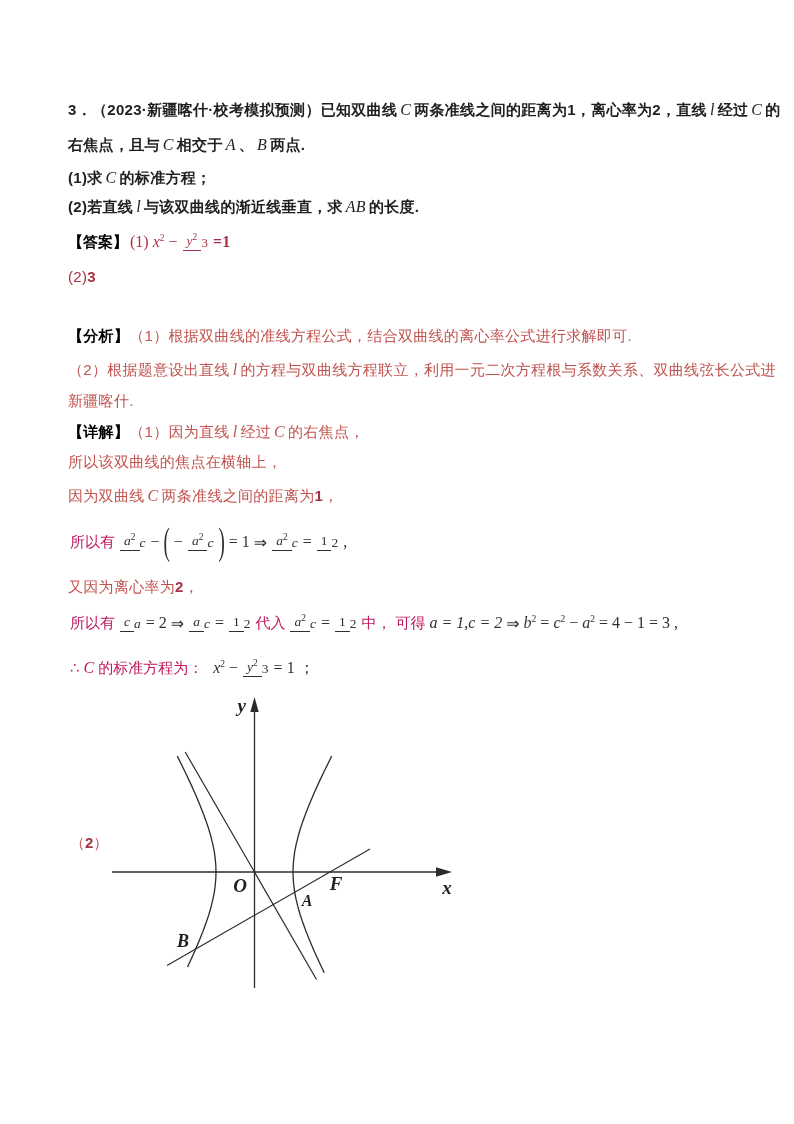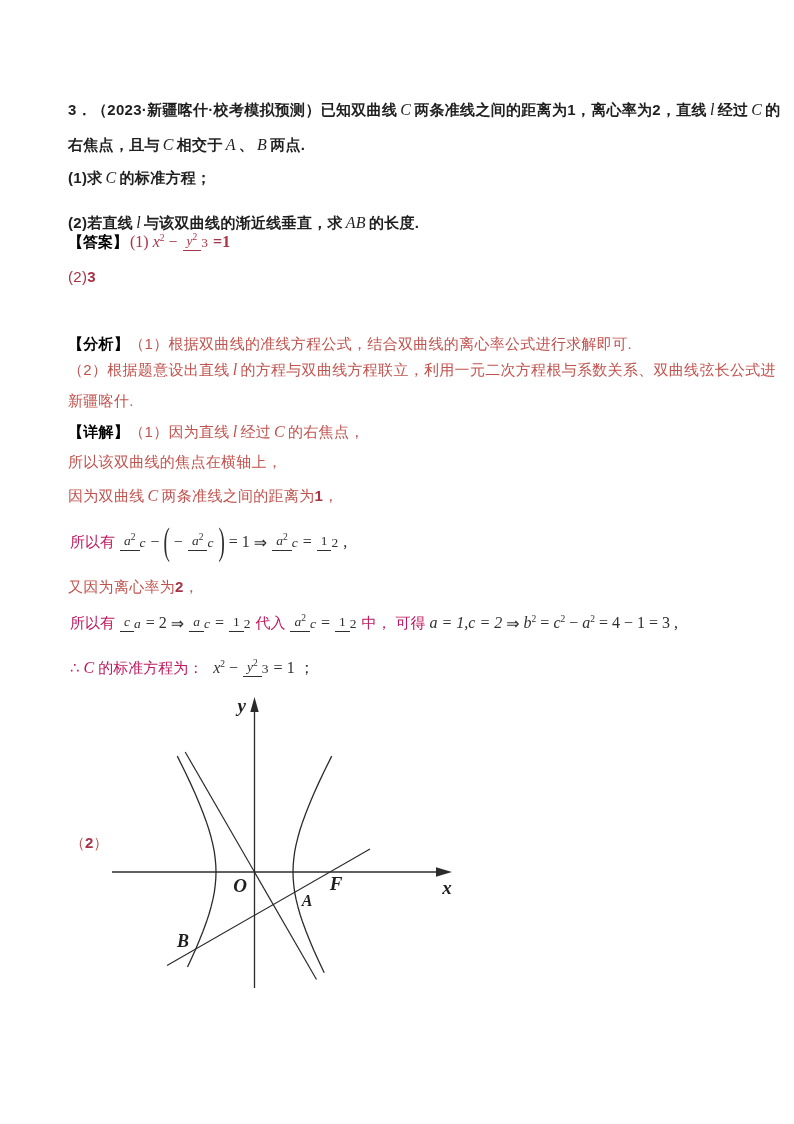--- a/index.html
+++ b/index.html
@@ -36,36 +36,36 @@
 </style>
 </head>
 <body>
 
 <div class="line q" style="top:100px"><span>3．（2023·新疆喀什·校考模拟预测）已知双曲线</span><span class="mvar">C</span><span>两条准线之间的距离为</span><span class="nb">1</span><span>，离心率为</span><span class="nb">2</span><span>，直线</span><span class="mvar">l</span><span>经过</span><span class="mvar">C</span><span>的</span></div>
 
 <div class="line q" style="top:135px"><span>右焦点，且与</span><span class="mvar">C</span><span>相交于</span><span class="mvar">A</span><span>、</span><span class="mvar">B</span><span>两点.</span></div>
 
 <div class="line q" style="top:168px"><span>(1)求</span><span class="mvar">C</span><span>的标准方程；</span></div>
 
-<div class="line q" style="top:213px"><span>(2)若直线</span><span class="mvar">l</span><span>与该双曲线的渐近线垂直，求</span><span class="mvar">AB</span><span>的长度.</span></div>
+<div class="line q" style="top:197px"><span>(2)若直线</span><span class="mvar">l</span><span>与该双曲线的渐近线垂直，求</span><span class="mvar">AB</span><span>的长度.</span></div>
 
 <div class="fx ansline" style="top:220px;height:44px">
   <span class="rlabel">【答案】</span>
   <span class="math ansred">(1)</span>
   <span class="math"><i class="mi">x</i><sup class="s">2</sup></span>
   <span class="math">−</span>
   <span class="frac">
       <span class="fn"><i class="mi">y</i><sup class="s">2</sup></span>
       <span class="fd">3</span>
     </span>
   <span class="math nb">=1</span>
 </div>
 <div class="line ansred" style="top:268px"><span>(2)</span><span class="nb dark">3</span></div>
 
-<div class="line red" style="top:335px"><span class="rlabel">【分析】</span><span>（1）根据双曲线的准线方程公式，结合双曲线的离心率公式进行求解即可.</span></div>
+<div class="line red" style="top:327px"><span class="rlabel">【分析】</span><span>（1）根据双曲线的准线方程公式，结合双曲线的离心率公式进行求解即可.</span></div>
 <div class="line red" style="top:360px"><span>（2）根据题意设出直线</span><span class="mvar">l</span><span>的方程与双曲线方程联立，利用一元二次方程根与系数关系、双曲线弦长公式进</span></div>
 <div class="line red" style="top:392px"><span>新疆喀什.</span></div>
 
 <div class="line red" style="top:422px"><span class="rlabel">【详解】</span><span>（1）因为直线</span><span class="mvar">l</span><span>经过</span><span class="mvar">C</span><span>的右焦点，</span></div>
 
 <div class="line red" style="top:453px"><span>所以该双曲线的焦点在横轴上，</span></div>
 
 <div class="line red" style="top:486px"><span>因为双曲线</span><span class="mvar">C</span><span>两条准线之间的距离为</span><span class="nb">1</span><span>，</span></div>
 
 <div class="fx" style="top:516px;height:52px">

